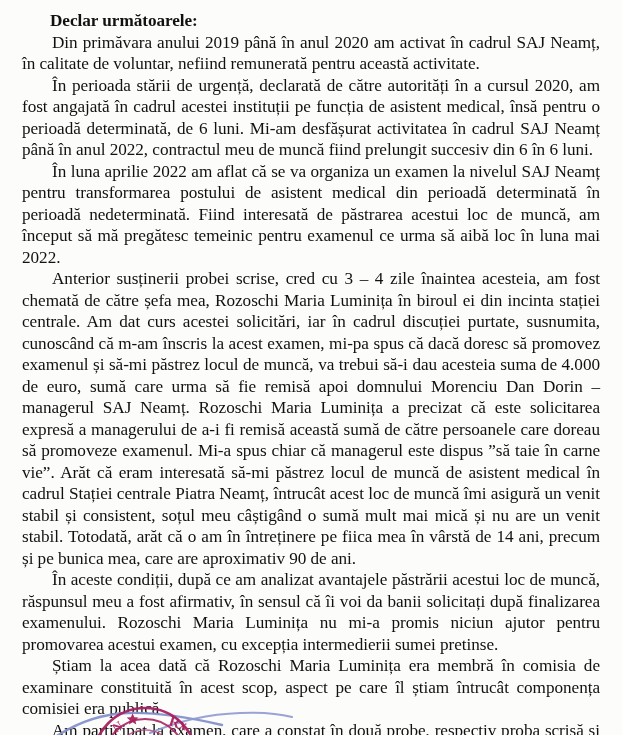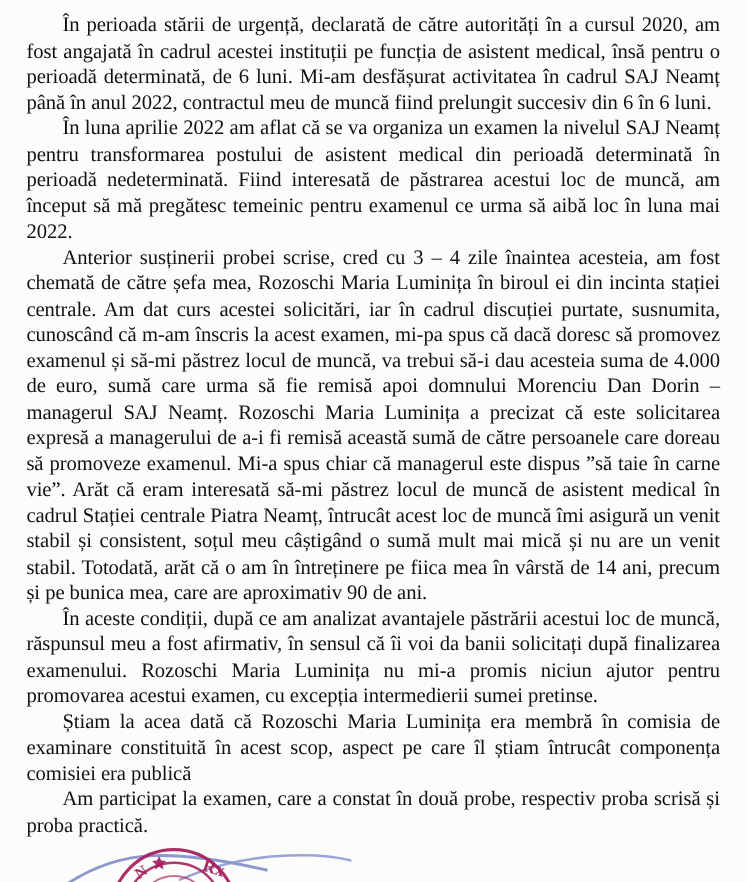--- a/index.html
+++ b/index.html
@@ -62,21 +62,23 @@
     z-index: 5;
   }
 </style>
 </head>
 <body>
 
 <div class="page">
 
   <div class="doc-body">
 
+    <div class="heading">Declar următoarele:</div>
 
+    <p class="para">Din primăvara anului 2019 până în anul 2020 am activat în cadrul SAJ Neamț, în calitate de voluntar, nefiind remunerată  pentru această activitate.</p>
 
     <p class="para">În perioada stării de urgență, declarată de către autorități în a cursul 2020, am fost angajată în cadrul acestei instituții pe funcția de asistent medical, însă pentru o perioadă determinată, de 6 luni. Mi-am desfășurat activitatea în cadrul SAJ Neamț până în anul 2022, contractul meu de muncă fiind prelungit succesiv din 6 în 6 luni.</p>
 
     <p class="para">În luna aprilie 2022 am aflat că se va organiza un examen la nivelul SAJ Neamț pentru transformarea postului de asistent medical din perioadă determinată în perioadă nedeterminată. Fiind interesată de păstrarea acestui loc de muncă, am început să mă pregătesc temeinic pentru examenul ce urma să aibă loc în luna mai 2022.</p>
 
     <p class="para">Anterior susținerii probei scrise, cred cu 3 – 4 zile înaintea acesteia, am fost chemată de către șefa mea, Rozoschi Maria Luminița în biroul ei din incinta stației centrale. Am dat curs acestei solicitări, iar în cadrul discuției purtate, susnumita, cunoscând că m-am înscris la acest examen, mi-pa spus că dacă doresc să promovez examenul și să-mi păstrez locul de muncă, va trebui să-i dau acesteia suma de 4.000 de euro, sumă care urma să fie remisă apoi domnului Morenciu Dan Dorin – managerul SAJ Neamț. Rozoschi Maria Luminița a precizat că este solicitarea expresă a managerului de a-i fi remisă această sumă de către persoanele care doreau să promoveze examenul. Mi-a spus chiar că managerul este dispus ”să taie în carne vie”. Arăt că eram interesată să-mi păstrez locul de muncă de asistent medical în cadrul Stației centrale Piatra Neamț, întrucât acest loc de muncă îmi asigură un venit stabil și consistent, soțul meu câștigând o sumă mult mai mică și nu are un venit stabil. Totodată, arăt că o am în întreținere pe fiica mea în vârstă de 14 ani, precum și pe bunica mea, care are aproximativ 90 de ani.</p>
 
     <p class="para">În aceste condiții, după ce am analizat avantajele păstrării acestui loc de muncă, răspunsul meu a fost afirmativ, în sensul că îi voi da banii solicitați după finalizarea examenului. Rozoschi Maria Luminița nu mi-a promis niciun ajutor pentru promovarea acestui examen, cu excepția intermedierii sumei pretinse.</p>
 
     <p class="para">Știam la acea dată că Rozoschi Maria Luminița era membră în comisia de examinare constituită în acest scop, aspect pe care îl știam întrucât componența comisiei era publică</p>

